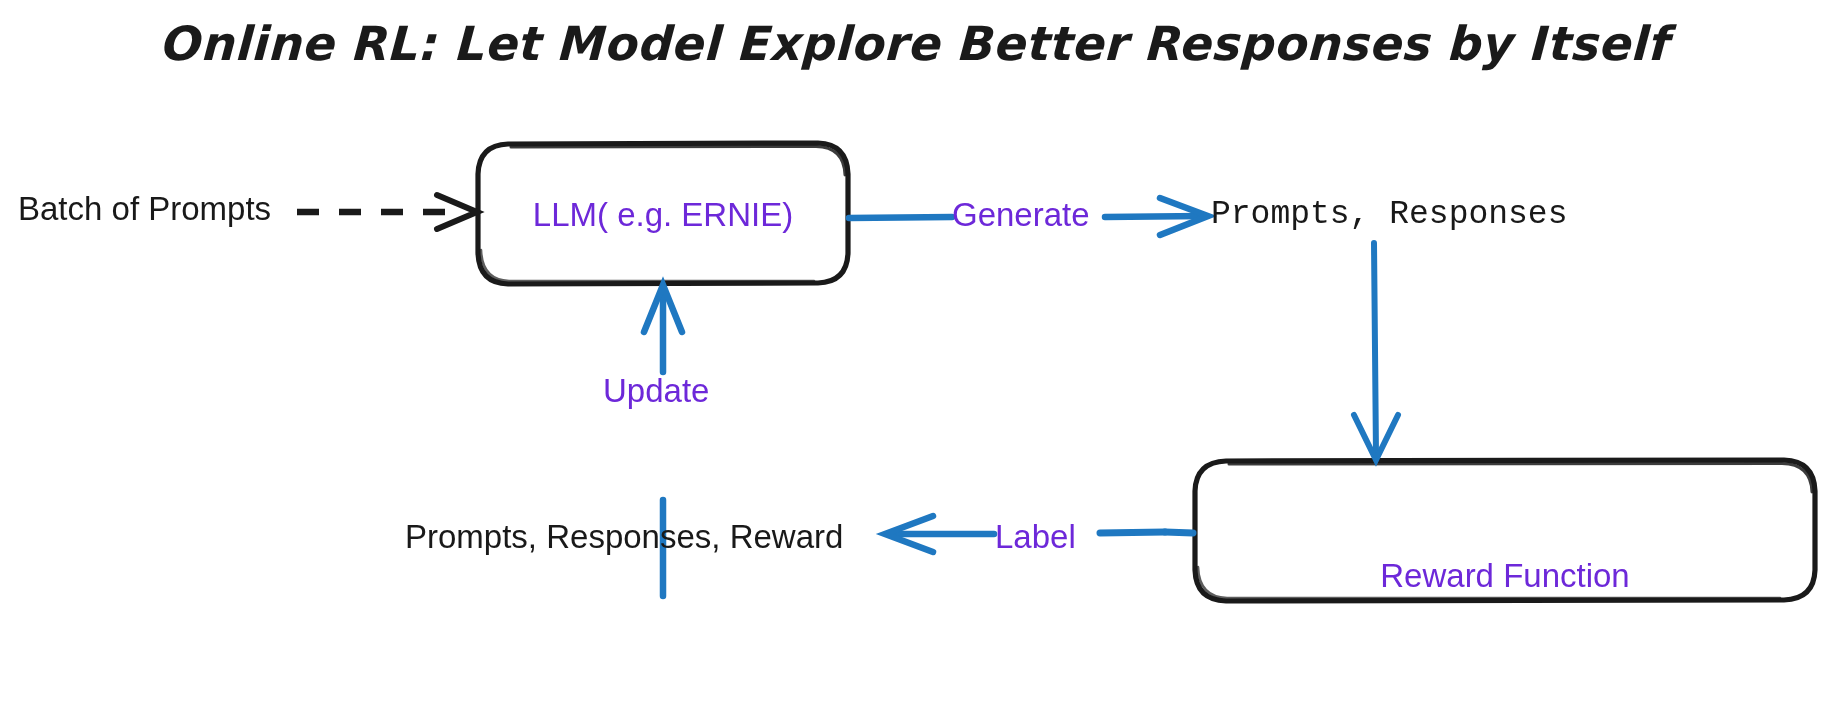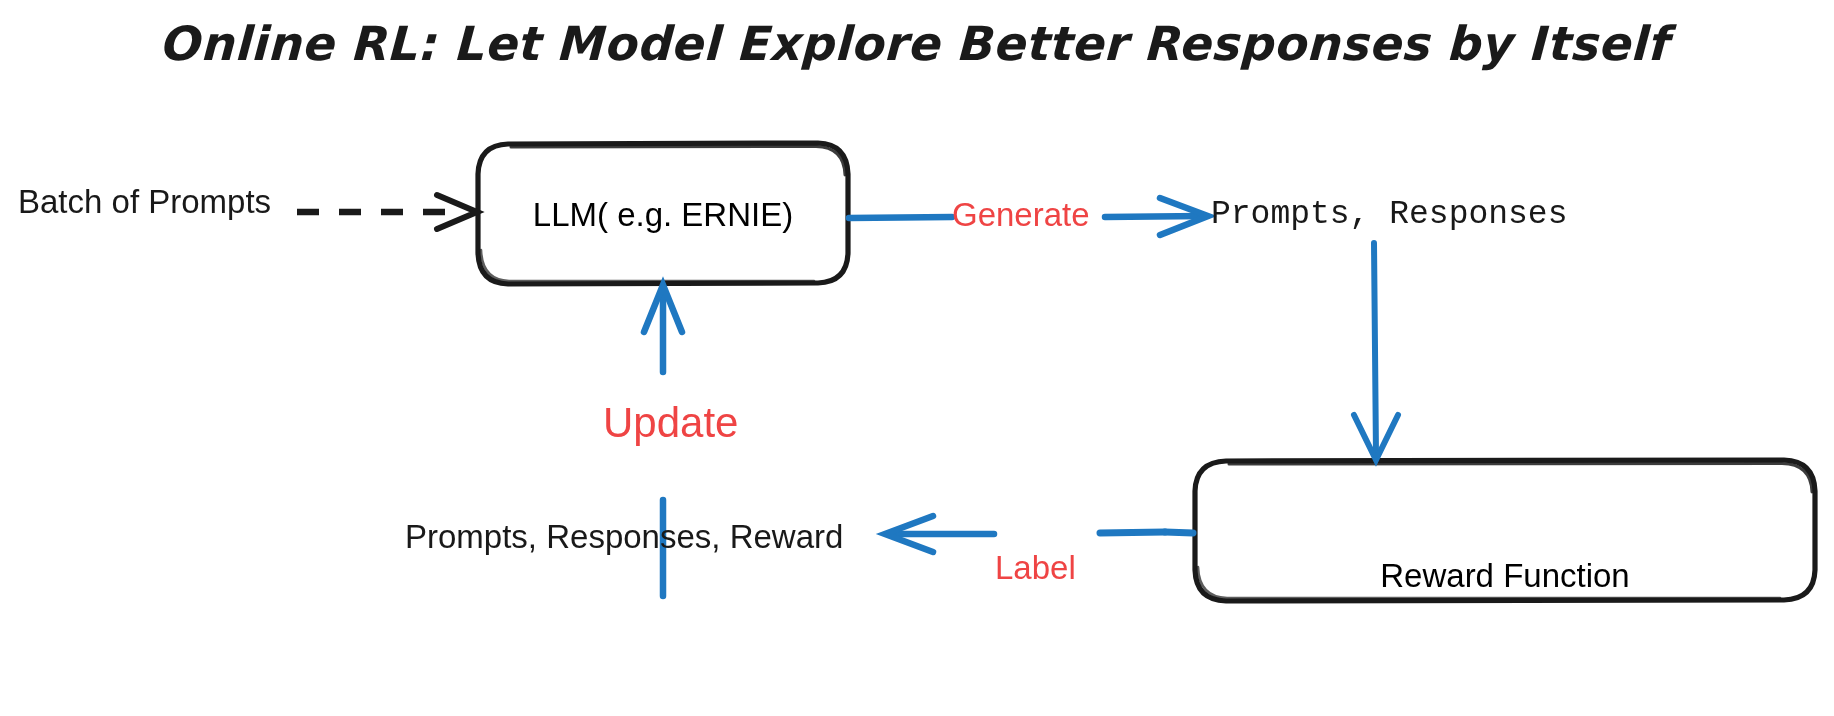--- a/index.html
+++ b/index.html
@@ -28,21 +28,21 @@
 
   
   .txt {
     position: absolute;
     white-space: nowrap;
     color: #191919;
     font-family: "Liberation Sans", sans-serif;
     line-height: 1;
   }
   .blue-label {
-    color: #ef4444;
+    color: #6d28d9;
   }
 
   #diagram-title {
     position: absolute;
     left: 0;
     top: 16px;
     width: 1834px;
     text-align: center;
     font-family: "DejaVu Sans", sans-serif;
     font-size: 47px;
@@ -50,42 +50,42 @@
     font-style: italic;
     letter-spacing: 0.5px;
     color: #1a1a1a;
     transform: skewX(-4deg);
   }
 
   
   .node-label {
     position: absolute;
     text-align: center;
-    color: #000000;
+    color: #6d28d9;
     font-size: 33px;
     font-family: "Liberation Sans", sans-serif;
     white-space: nowrap;
   }
 
   #llm-box-label {
     left: 478px;
     top: 196px;
     width: 370px;
   }
   #reward-box-label {
     left: 1195px;
     top: 513px;
     width: 620px;
     margin-top: 44px;
   }
 
   
   #batch-of-prompts-text {
     left: 18px;
-    top: 185px;
+    top: 192px;
     font-size: 33px;
   }
   #prompts-responses-text {
     left: 1211px;
     top: 198px;
     font-size: 33px;
     font-family: Liberation Mono, monospace;
   }
   #prompts-responses-reward-text {
     left: 405px;
@@ -96,27 +96,25 @@
   
   #generate-edge-label {
     left: 952px;
     top: 198px;
     font-size: 33px;
   }
   #label-edge-label {
     left: 995px;
     top: 520px;
     font-size: 33px;
-    margin-top: 31px;
   }
   #update-edge-label {
     left: 603px;
     top: 374px;
-    font-size: 42px;
-    margin-top: 28px;
+    font-size: 33px;
   }
 </style>
 </head>
 <body>
 
 <div id="canvas">
 
   <div id="diagram-title">Online RL: Let Model Explore Better Responses by Itself</div>
 
   <svg id="diagram-svg" viewBox="0 0 1834 716">

